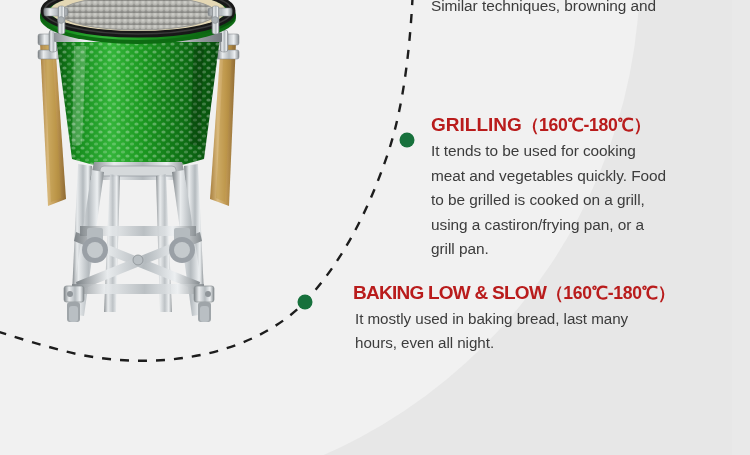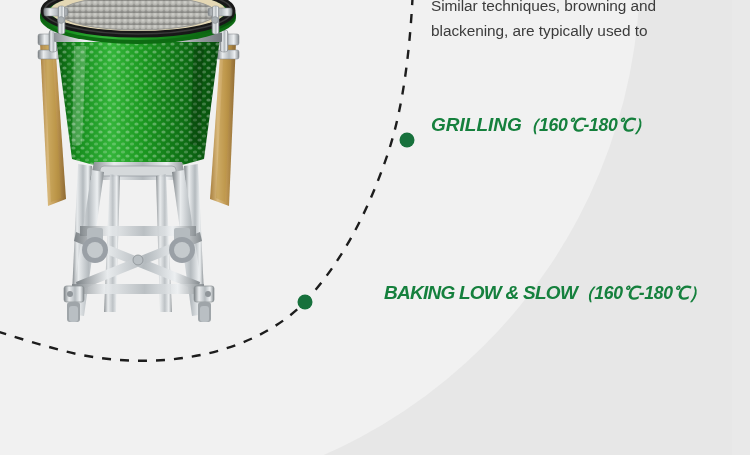--- a/index.html
+++ b/index.html
@@ -85,32 +85,31 @@
     font-size: 15.4px;
     line-height: 24.6px;
     color: #3c3c3c;
     letter-spacing: -0.05px;
     white-space: nowrap;
   }
 
   .heading {
     font-size: 19px;
     font-weight: bold;
-    color: #15803d;
+    color: #b91c1c;
     line-height: 24px;
     white-space: nowrap;
     margin-bottom: 2px;
-    font-style: italic;
   }
   .heading .temp {
     font-size: 17.6px;
     font-weight: bold;
     letter-spacing: -0.3px;
   }
-  .blk-bake .heading { letter-spacing: -0.75px; margin-left: 31px; }
+  .blk-bake .heading { letter-spacing: -0.75px; }
   .blk-bake .heading .temp { letter-spacing: -0.3px; }
   .blk-bake .body-line {
     font-size: 15.2px;
     line-height: 24.4px;
   }
   .blk-bake .body-wrap { padding-left: 2px; }
 </style>
 </head>
 <body>
 
@@ -286,30 +285,40 @@
              C 20 339, -8 330, -30 322"></path>
     <circle class="node-dot" cx="407" cy="140" r="7.5"></circle>
     <circle class="node-dot" cx="305" cy="302" r="7.5"></circle>
   </svg>
 
   <div class="txt-col">
 
     <div class="para-block blk-sear">
       <div class="body-wrap">
         <div class="body-line">Similar techniques, browning and</div>
-        <div class="body-line">blackening, are typically used to</div>
       </div>
     </div>
 
     <div class="para-block blk-grill">
       <div class="heading">
         <span>GRILLING</span><span class="temp">（160℃-180℃）</span>
       </div>
+      <div class="body-wrap">
+        <div class="body-line">It tends to be used for cooking</div>
+        <div class="body-line">meat and vegetables quickly. Food</div>
+        <div class="body-line">to be grilled is cooked on a grill,</div>
+        <div class="body-line">using a castiron/frying pan, or a</div>
+        <div class="body-line">grill pan.</div>
+      </div>
     </div>
 
     <div class="para-block blk-bake">
       <div class="heading">
         <span>BAKING LOW &amp; SLOW</span><span class="temp">（160℃-180℃）</span>
       </div>
+      <div class="body-wrap">
+        <div class="body-line">It mostly used in baking bread, last many</div>
+        <div class="body-line">hours, even all night.</div>
+      </div>
     </div>
 
   </div>
 </div>
 
 </body></html>

